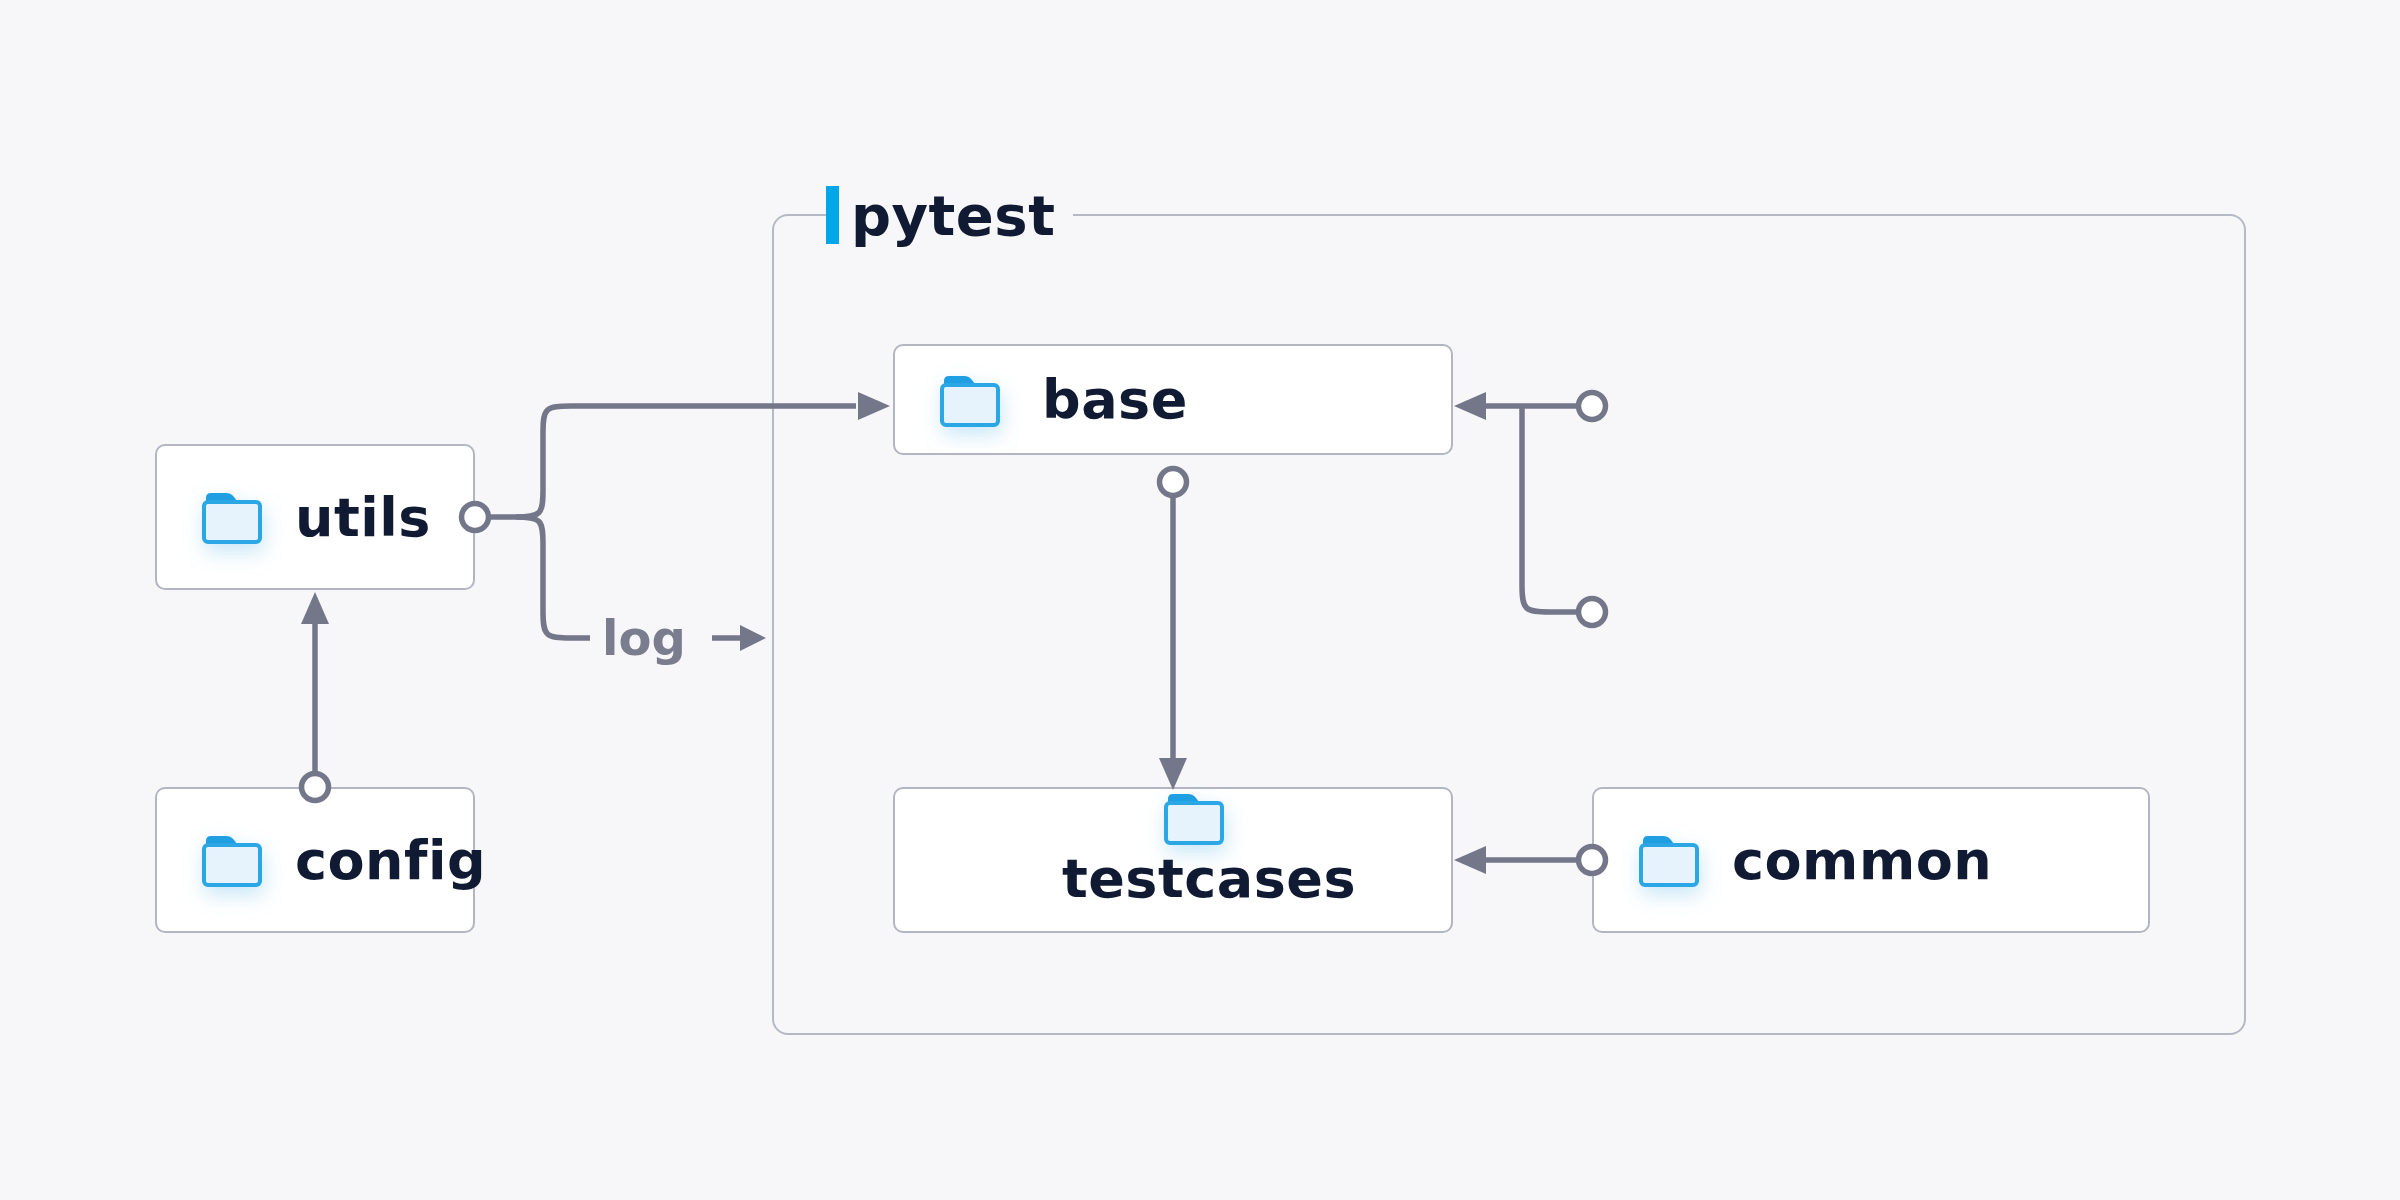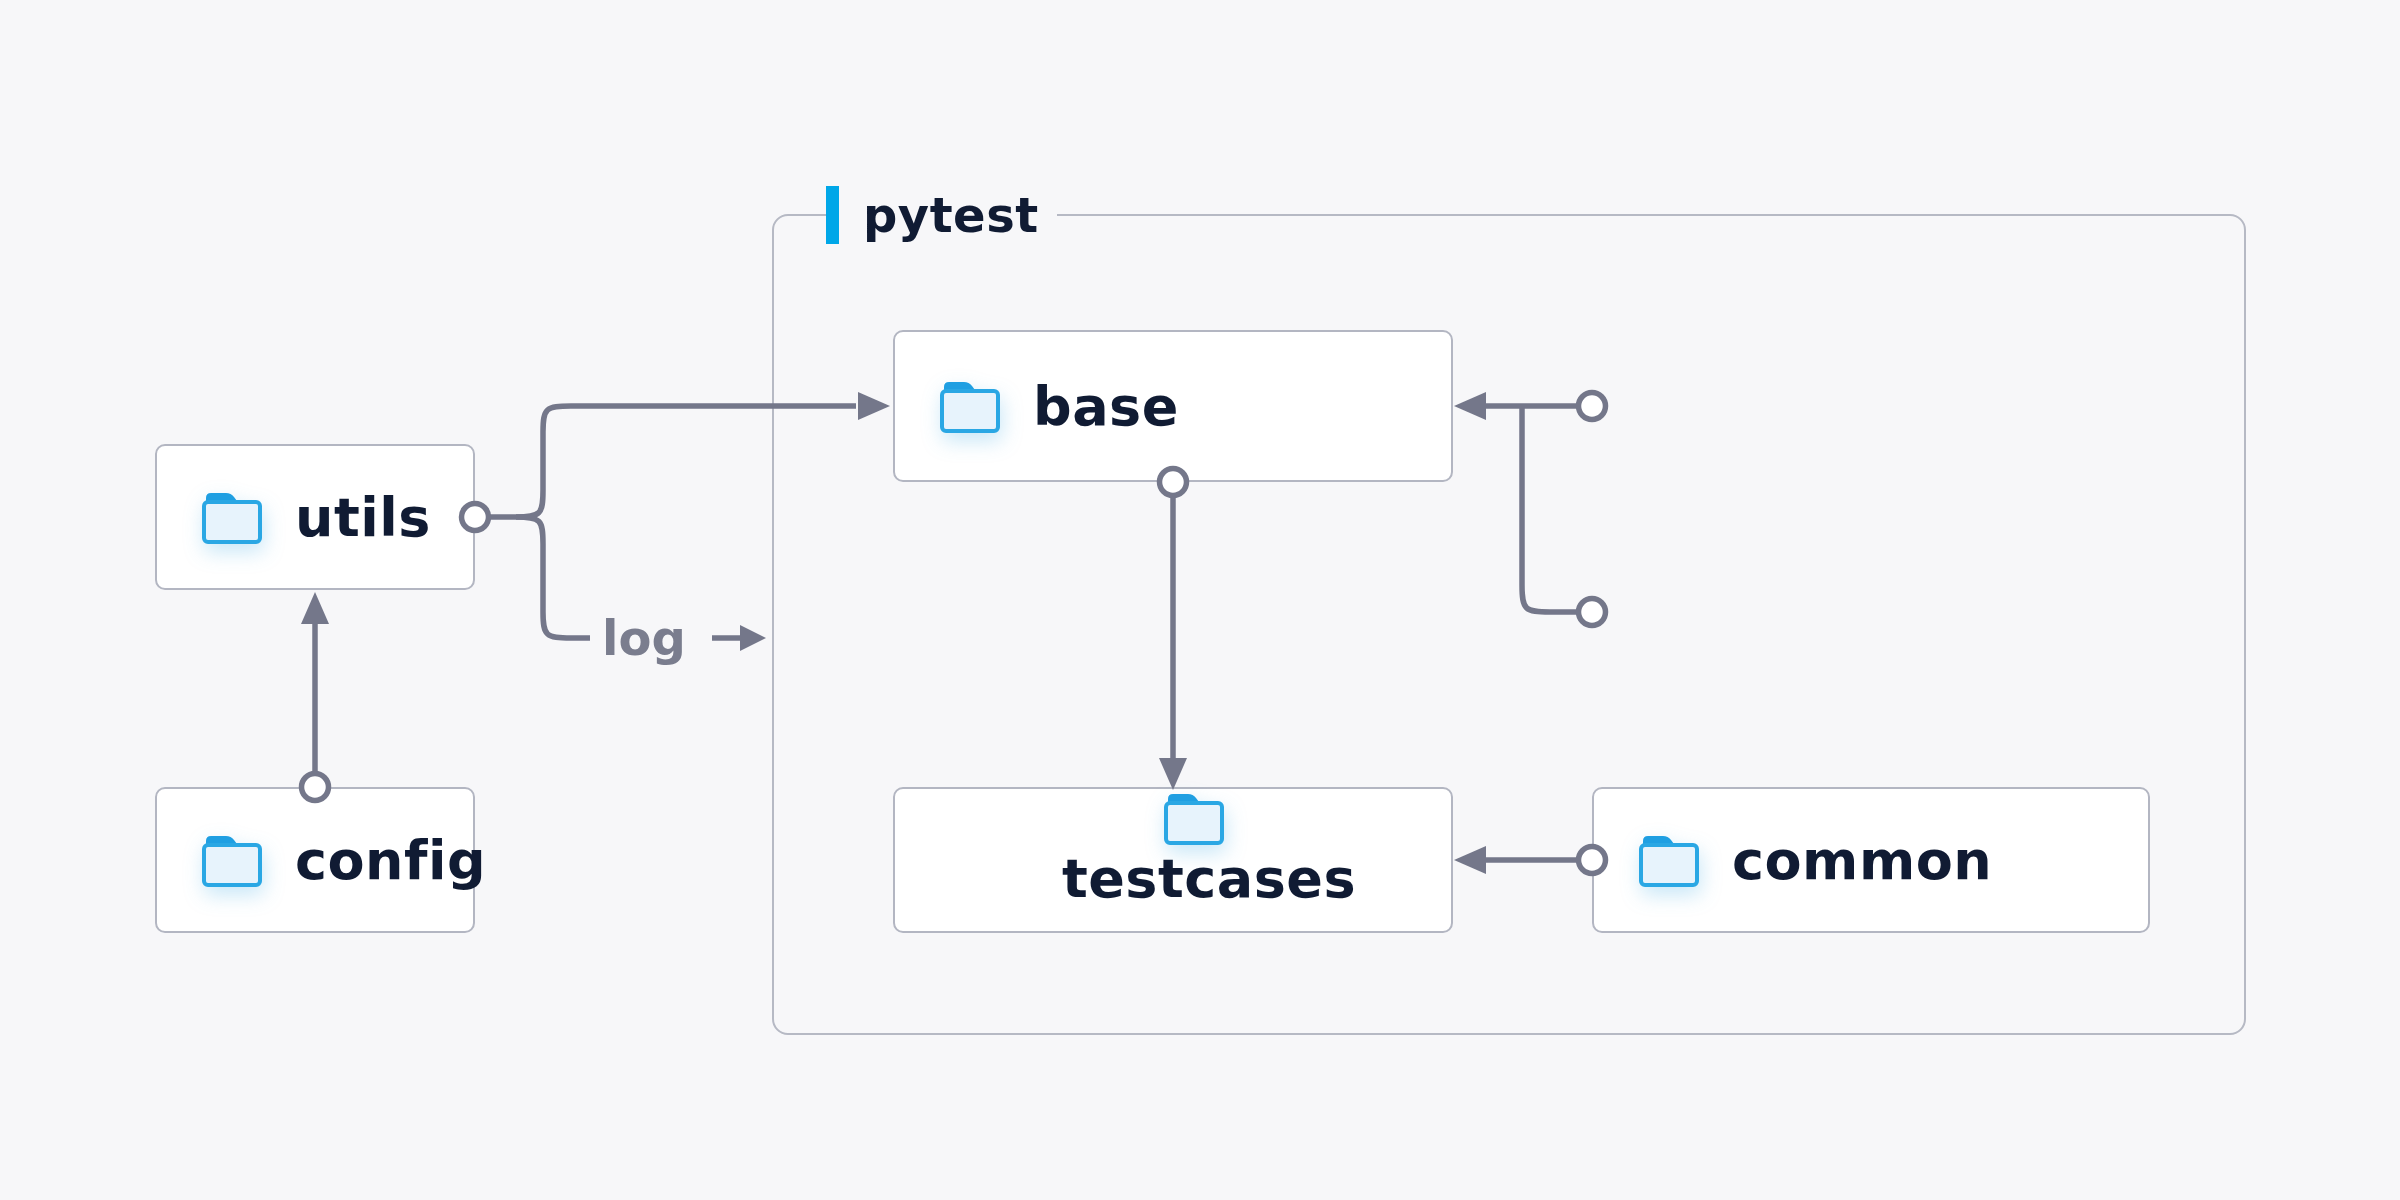--- a/index.html
+++ b/index.html
@@ -10,21 +10,21 @@
   .group-box{
     position:absolute;left:772px;top:214px;width:1470px;height:817px;
     border:2px solid #b6b9c4;border-radius:16px;background:transparent;z-index:1;
   }
   .group-label{
     position:absolute;left:826px;top:185px;height:60px;z-index:4;
     display:flex;align-items:center;background:#f7f7f9;padding-right:18px;
   }
   .group-label .bar{width:13px;height:58px;background:#00a7e8;}
   .group-label .txt{
-    margin-left:24px;font-size:48px;font-weight:700;color:#101b33;letter-spacing:0.5px;
+    margin-left:12px;font-size:56px;font-weight:700;color:#101b33;letter-spacing:0.5px;
   }
   .node{
     position:absolute;background:#ffffff;border:2px solid #b3b6c2;border-radius:10px;
     display:flex;align-items:center;padding-left:42px;box-sizing:border-box;z-index:2;
   }
   .node .label{
     margin-left:30px;font-size:54px;font-weight:700;color:#101b33;letter-spacing:0.5px;
   }
   .folder{filter:drop-shadow(2px 8px 10px rgba(40,160,225,0.25));flex:0 0 auto;}
   .edges{position:absolute;left:0;top:0;z-index:3;pointer-events:none;}
@@ -54,21 +54,21 @@
   </div>
 
   <div class="node" style="left:155px;top:787px;width:320px;height:146px;">
     <svg class="folder" width="66" height="58" viewBox="0 0 66 58">
       <path d="M7 17 L7 10 Q7 5 12 5 L27 5 Q32 5 35 9 L41 17 Z" fill="#1f9fe2"></path>
       <rect x="5" y="14" width="56" height="40" rx="4" fill="#e7f3fc" stroke="#2aa7e4" stroke-width="4"></rect>
     </svg>
     <span class="label">config</span>
   </div>
 
-  <div class="node" style="left:893px;top:330px;width:560px;height:152px;">
+  <div class="node" style="left:893px;top:344px;width:560px;height:111px;gap:9px;">
     <svg class="folder" width="66" height="58" viewBox="0 0 66 58">
       <path d="M7 17 L7 10 Q7 5 12 5 L27 5 Q32 5 35 9 L41 17 Z" fill="#1f9fe2"></path>
       <rect x="5" y="14" width="56" height="40" rx="4" fill="#e7f3fc" stroke="#2aa7e4" stroke-width="4"></rect>
     </svg>
     <span class="label">base</span>
   </div>
 
 
 
   <div class="node" style="left:893px;top:787px;width:560px;height:146px;flex-direction:column;">

